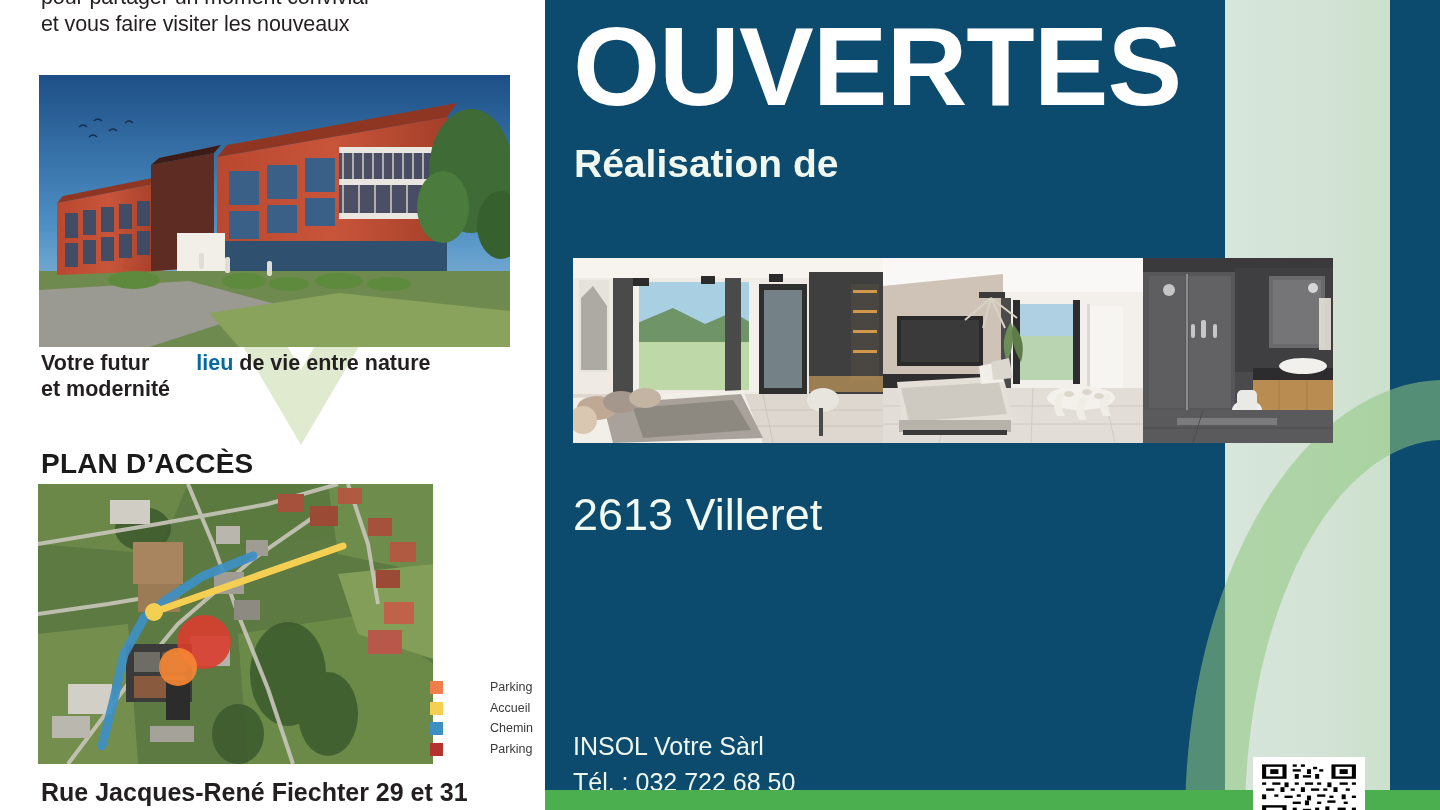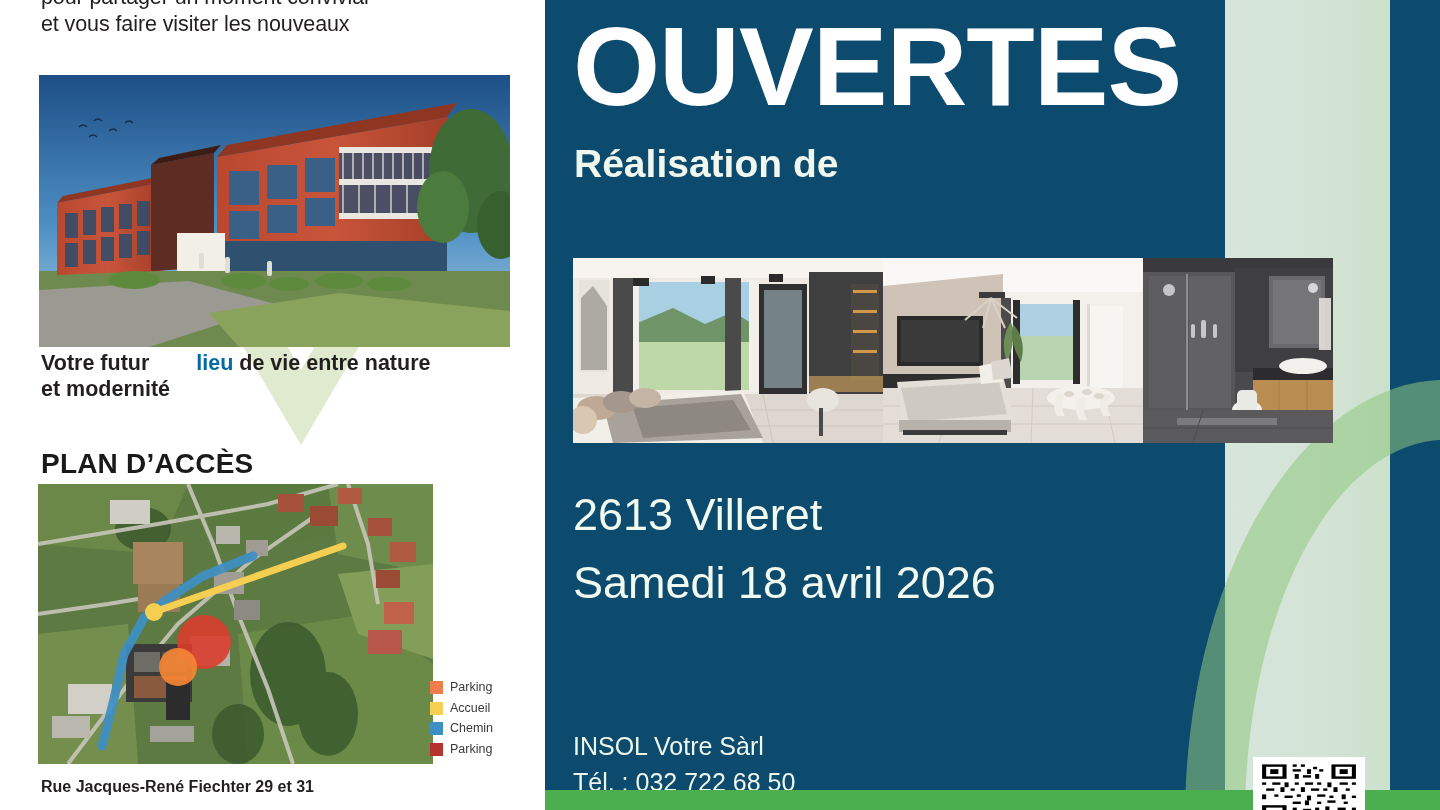--- a/index.html
+++ b/index.html
@@ -45,27 +45,27 @@
   }
 
   #map-photo{
     position:absolute; left:38px; top:484px; width:395px; height:280px;
     overflow:hidden; background:#4a5e3a;
   }
 
   #map-legend{
     position:absolute; left:430px; top:680px; width:110px;
   }
-  .legend-row{ display:flex; align-items:flex-end; margin-bottom:6.5px; }
+  .legend-row{ display:flex; align-items:flex-end; margin-bottom:6.5px;gap:40px; }
   .legend-swatch{ width:13px; height:13px; flex:0 0 13px; }
   .legend-label{ font-size:12.5px; color:#3a3a3a; margin-left:7px; }
 
   .street-address{
     position:absolute; left:41px; top:778px; width:500px;
-    font-size:16px; font-weight:bold; color:#231f20; white-space:nowrap;
+    font-size:25px; font-weight:bold; color:#231f20; white-space:nowrap;
   }
 
   
   #green-panel{
     position:absolute; left:545px; top:0; width:895px; height:790px;
     background:#0c4a6e; overflow:hidden;
   }
   #green-pale-strip{
     position:absolute; left:680px; top:0; width:165px; height:810px;
     background:linear-gradient(to right,#e9f3e4 0%,#e4f0de 60%,#dceed4 100%);
@@ -520,21 +520,20 @@
           <g stroke="#4d4d4f" stroke-width="1">
             <line x1="0" y1="170" x2="190" y2="170"></line>
               <line x1="60" y1="152" x2="50" y2="185"></line>
           </g>
         </svg>
       </div>
     </div>
 
     <div class="event-block">
       <div>2613 Villeret</div>
-      <div>Samedi 18 avril 2026</div>
     </div>
 
     <div class="contact-block">
       <div>INSOL Votre Sàrl</div>
       <div>Tél. : 032 722 68 50</div>
       <div>E-mail : info@insolimmo.ch</div>
     </div>
   </div>
 </div>
 

